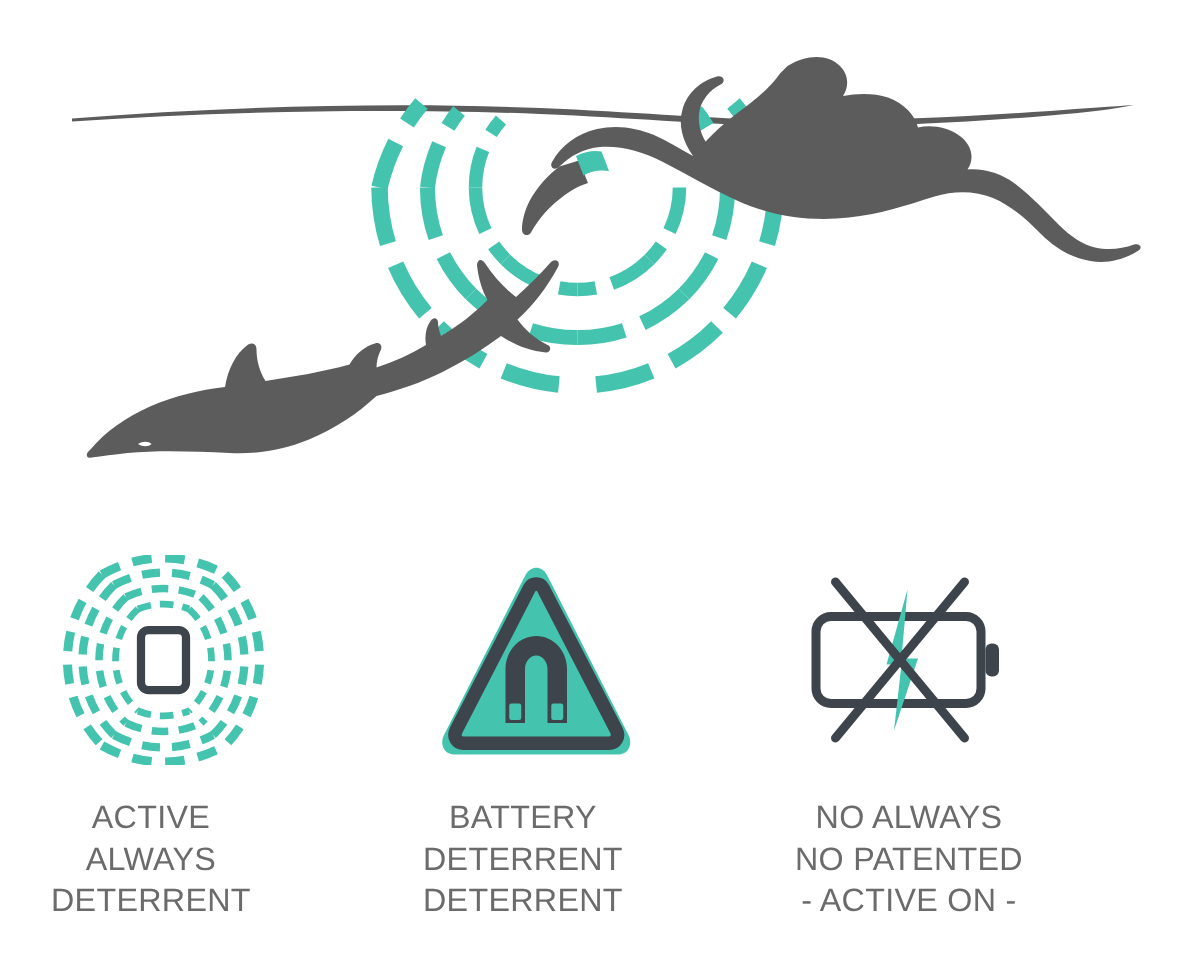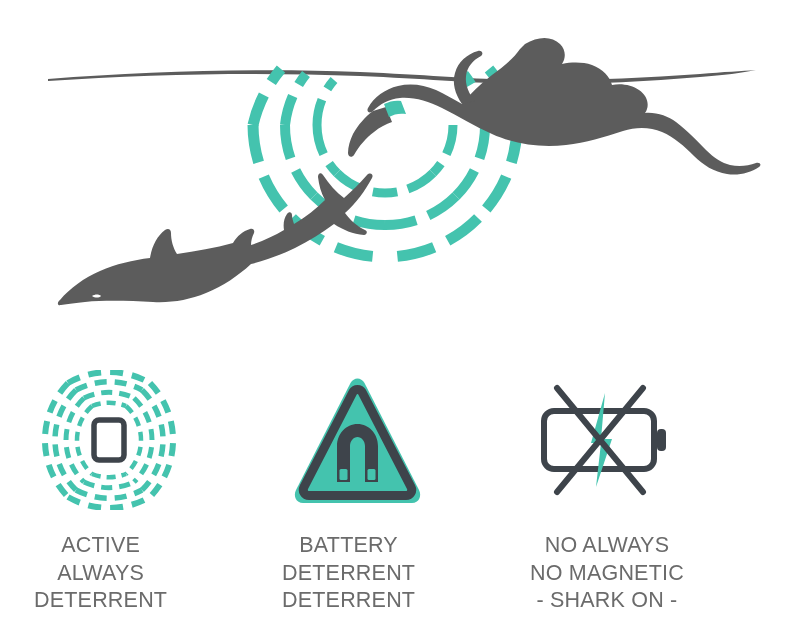--- a/index.html
+++ b/index.html
@@ -304,19 +304,19 @@
           <path fill="#44c3ae" d="M75,23 L61,73 L71,73 L66,117 L82,69 L71,69 Z"></path>
 
           <g stroke="#3e444b" stroke-width="6" stroke-linecap="round">
             <line x1="27" y1="18" x2="113" y2="122"></line>
             <line x1="113" y1="18" x2="27" y2="122"></line>
           </g>
         </svg>
       </div>
       <div class="feature-caption">
         <span class="cap-line">NO ALWAYS</span>
-        <span class="cap-line">NO MAGNETIC</span>
-        <span class="cap-line">- SHARK ON -</span>
+        <span class="cap-line">NO PATENTED</span>
+        <span class="cap-line">- ACTIVE ON -</span>
       </div>
     </div>
 
   </div>
 </div>
 
 </body></html>

